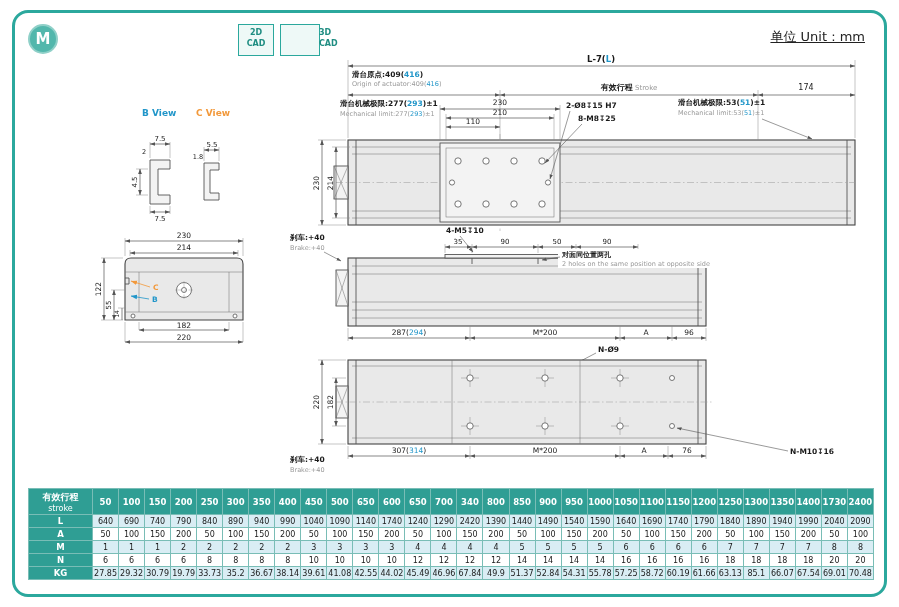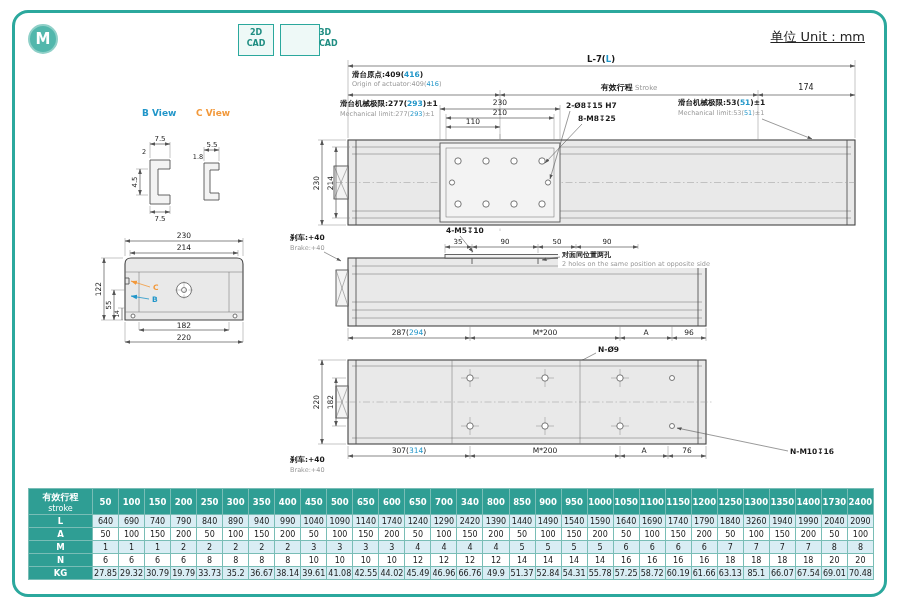--- a/index.html
+++ b/index.html
@@ -349,21 +349,21 @@
             <td>1390</td>
             <td>1440</td>
             <td>1490</td>
             <td>1540</td>
             <td>1590</td>
             <td>1640</td>
             <td>1690</td>
             <td>1740</td>
             <td>1790</td>
             <td>1840</td>
-            <td>3260</td>
+            <td>1890</td>
             <td>1940</td>
             <td>1990</td>
             <td>2040</td>
             <td>2090</td>
           </tr>
           <tr>
             <th>A</th>
             <td>50</td>
             <td>100</td>
             <td>150</td>
@@ -470,21 +470,21 @@
             <td>33.73</td>
             <td>35.2</td>
             <td>36.67</td>
             <td>38.14</td>
             <td>39.61</td>
             <td>41.08</td>
             <td>42.55</td>
             <td>44.02</td>
             <td>45.49</td>
             <td>46.96</td>
-            <td>66.76</td>
+            <td>67.84</td>
             <td>49.9</td>
             <td>51.37</td>
             <td>52.84</td>
             <td>54.31</td>
             <td>55.78</td>
             <td>57.25</td>
             <td>58.72</td>
             <td>60.19</td>
             <td>61.66</td>
             <td>63.13</td>

